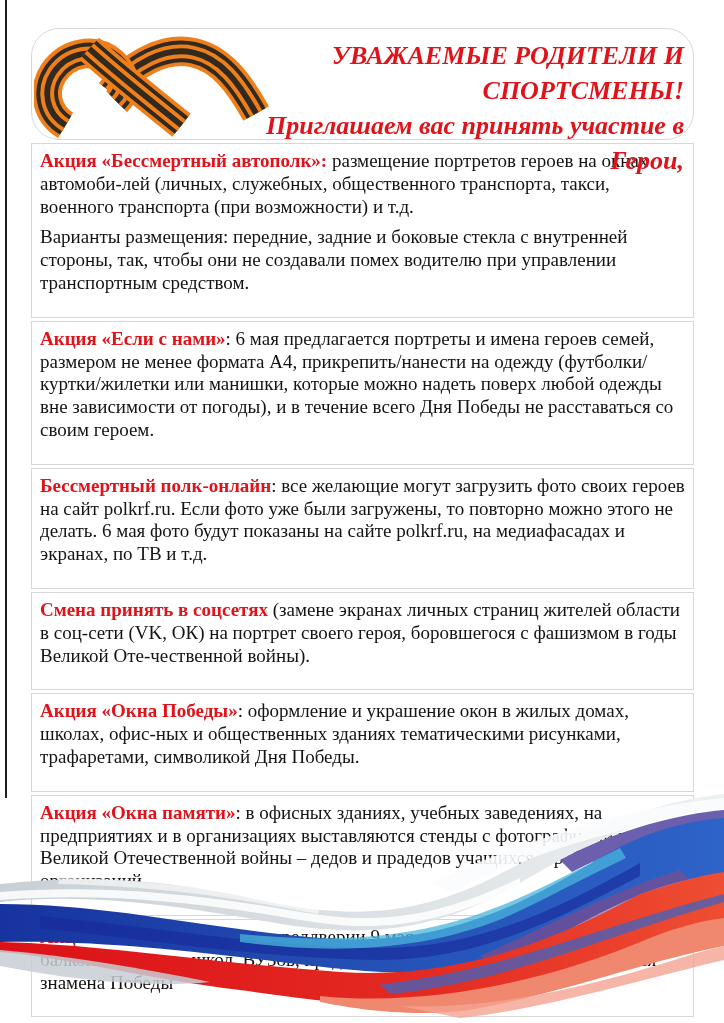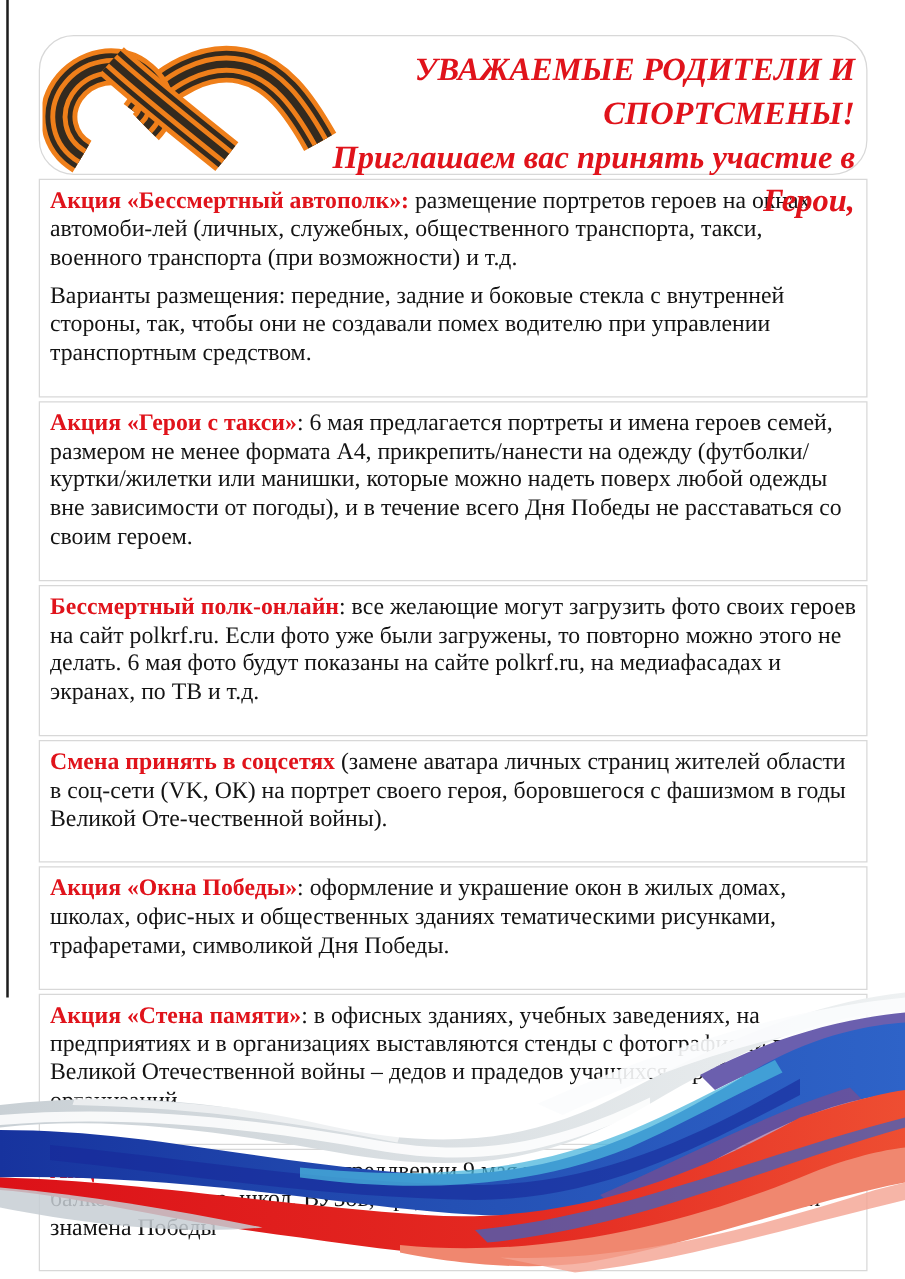--- a/index.html
+++ b/index.html
@@ -83,37 +83,37 @@
       <div>Приглашаем вас принять участие в Герои,</div>
     </div>
   </div>
 
   <div class="box section">
     <p><span class="stitle">Акция «Бессмертный автополк»:</span><span> размещение портретов героев на окнах автомоби-лей (личных, служебных, общественного транспорта, такси, военного транспорта (при возможности) и т.д.</span></p>
     <p>Варианты размещения: передние, задние и боковые стекла с внутренней стороны, так, чтобы они не создавали помех водителю при управлении транспортным средством.</p>
   </div>
 
   <div class="box section">
-    <p><span class="stitle">Акция «Герои с такси»</span><span>: 6 мая предлагается портреты и имена героев семей, размером не менее формата А4, прикрепить/нанести на одежду (футболки/куртки/жилетки или манишки, которые можно надеть поверх любой одежды вне зависимости от погоды), и в течение всего Дня Победы не расставаться со своим героем.</span></p>
+    <p><span class="stitle">Акция «Если с нами»</span><span>: 6 мая предлагается портреты и имена героев семей, размером не менее формата А4, прикрепить/нанести на одежду (футболки/куртки/жилетки или манишки, которые можно надеть поверх любой одежды вне зависимости от погоды), и в течение всего Дня Победы не расставаться со своим героем.</span></p>
   </div>
 
   <div class="box section">
     <p><span class="stitle">Бессмертный полк-онлайн</span><span>: все желающие могут загрузить фото своих героев на сайт polkrf.ru. Если фото уже были загружены, то повторно можно этого не делать. 6 мая фото будут показаны на сайте polkrf.ru, на медиафасадах и экранах, по ТВ и т.д.</span></p>
   </div>
 
   <div class="box section">
-    <p><span class="stitle">Смена принять в соцсетях</span><span> (замене аватара личных страниц жителей области в соц-сети (VK, ОК) на портрет своего героя, боровшегося с фашизмом в годы Великой Оте-чественной войны).</span></p>
+    <p><span class="stitle">Смена принять в соцсетях</span><span> (замене экранах личных страниц жителей области в соц-сети (VK, ОК) на портрет своего героя, боровшегося с фашизмом в годы Великой Оте-чественной войны).</span></p>
   </div>
 
   <div class="box section">
     <p><span class="stitle">Акция «Окна Победы»</span><span>: оформление и украшение окон в жилых домах, школах, офис-ных и общественных зданиях тематическими рисунками, трафаретами, символикой Дня Победы.</span></p>
   </div>
 
   <div class="box section">
-    <p><span class="stitle">Акция «Стена памяти»</span><span>: в офисных зданиях, учебных заведениях, на предприятиях и в организациях выставляются стенды с фотографиями героев Великой Отечественной войны – дедов и прадедов учащихся и работников организаций</span></p>
+    <p><span class="stitle">Акция «Окна памяти»</span><span>: в офисных зданиях, учебных заведениях, на предприятиях и в организациях выставляются стенды с фотографиями героев Великой Отечественной войны – дедов и прадедов учащихся и работников организаций</span></p>
   </div>
 
   <div class="box section">
     <p><span class="stitle">Акция «Флаги Победы»:</span><span> в преддверии 9 мая и в День Победы в окнах и на балконах квартир, школ, ВУЗов, предприятий и организаций вывешиваются знамена Победы</span></p>
   </div>
 
 </div>
 
 <div class="wave">
   <svg width="724" height="235" viewBox="0 0 724 235" aria-hidden="true">

